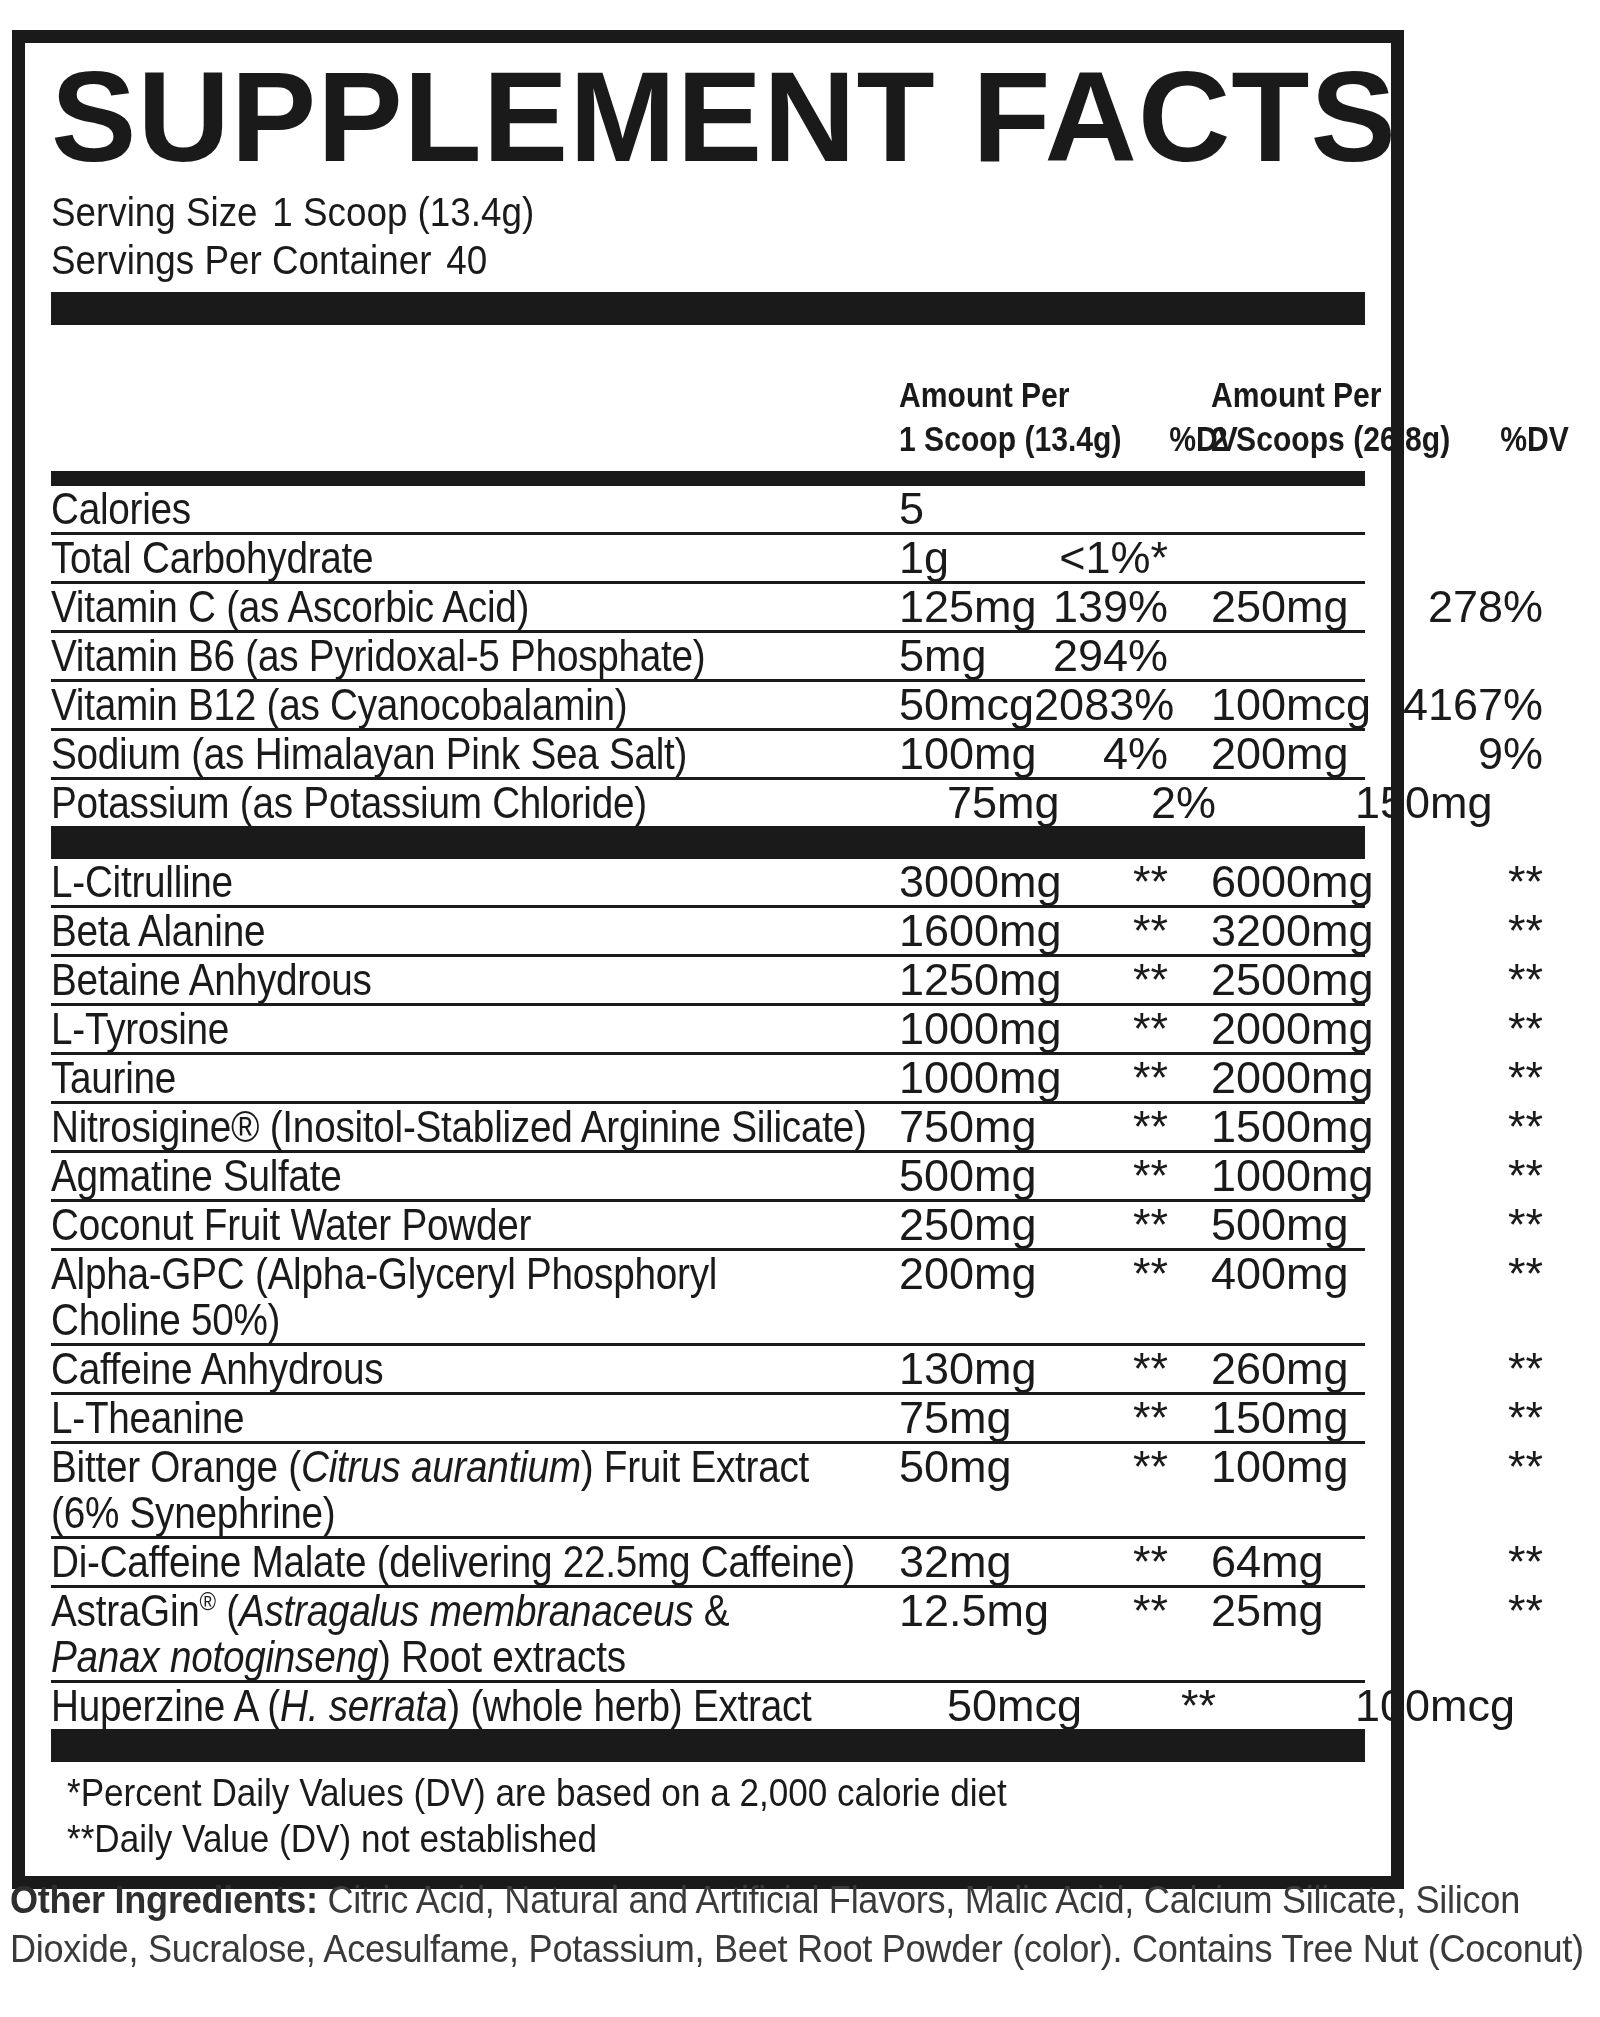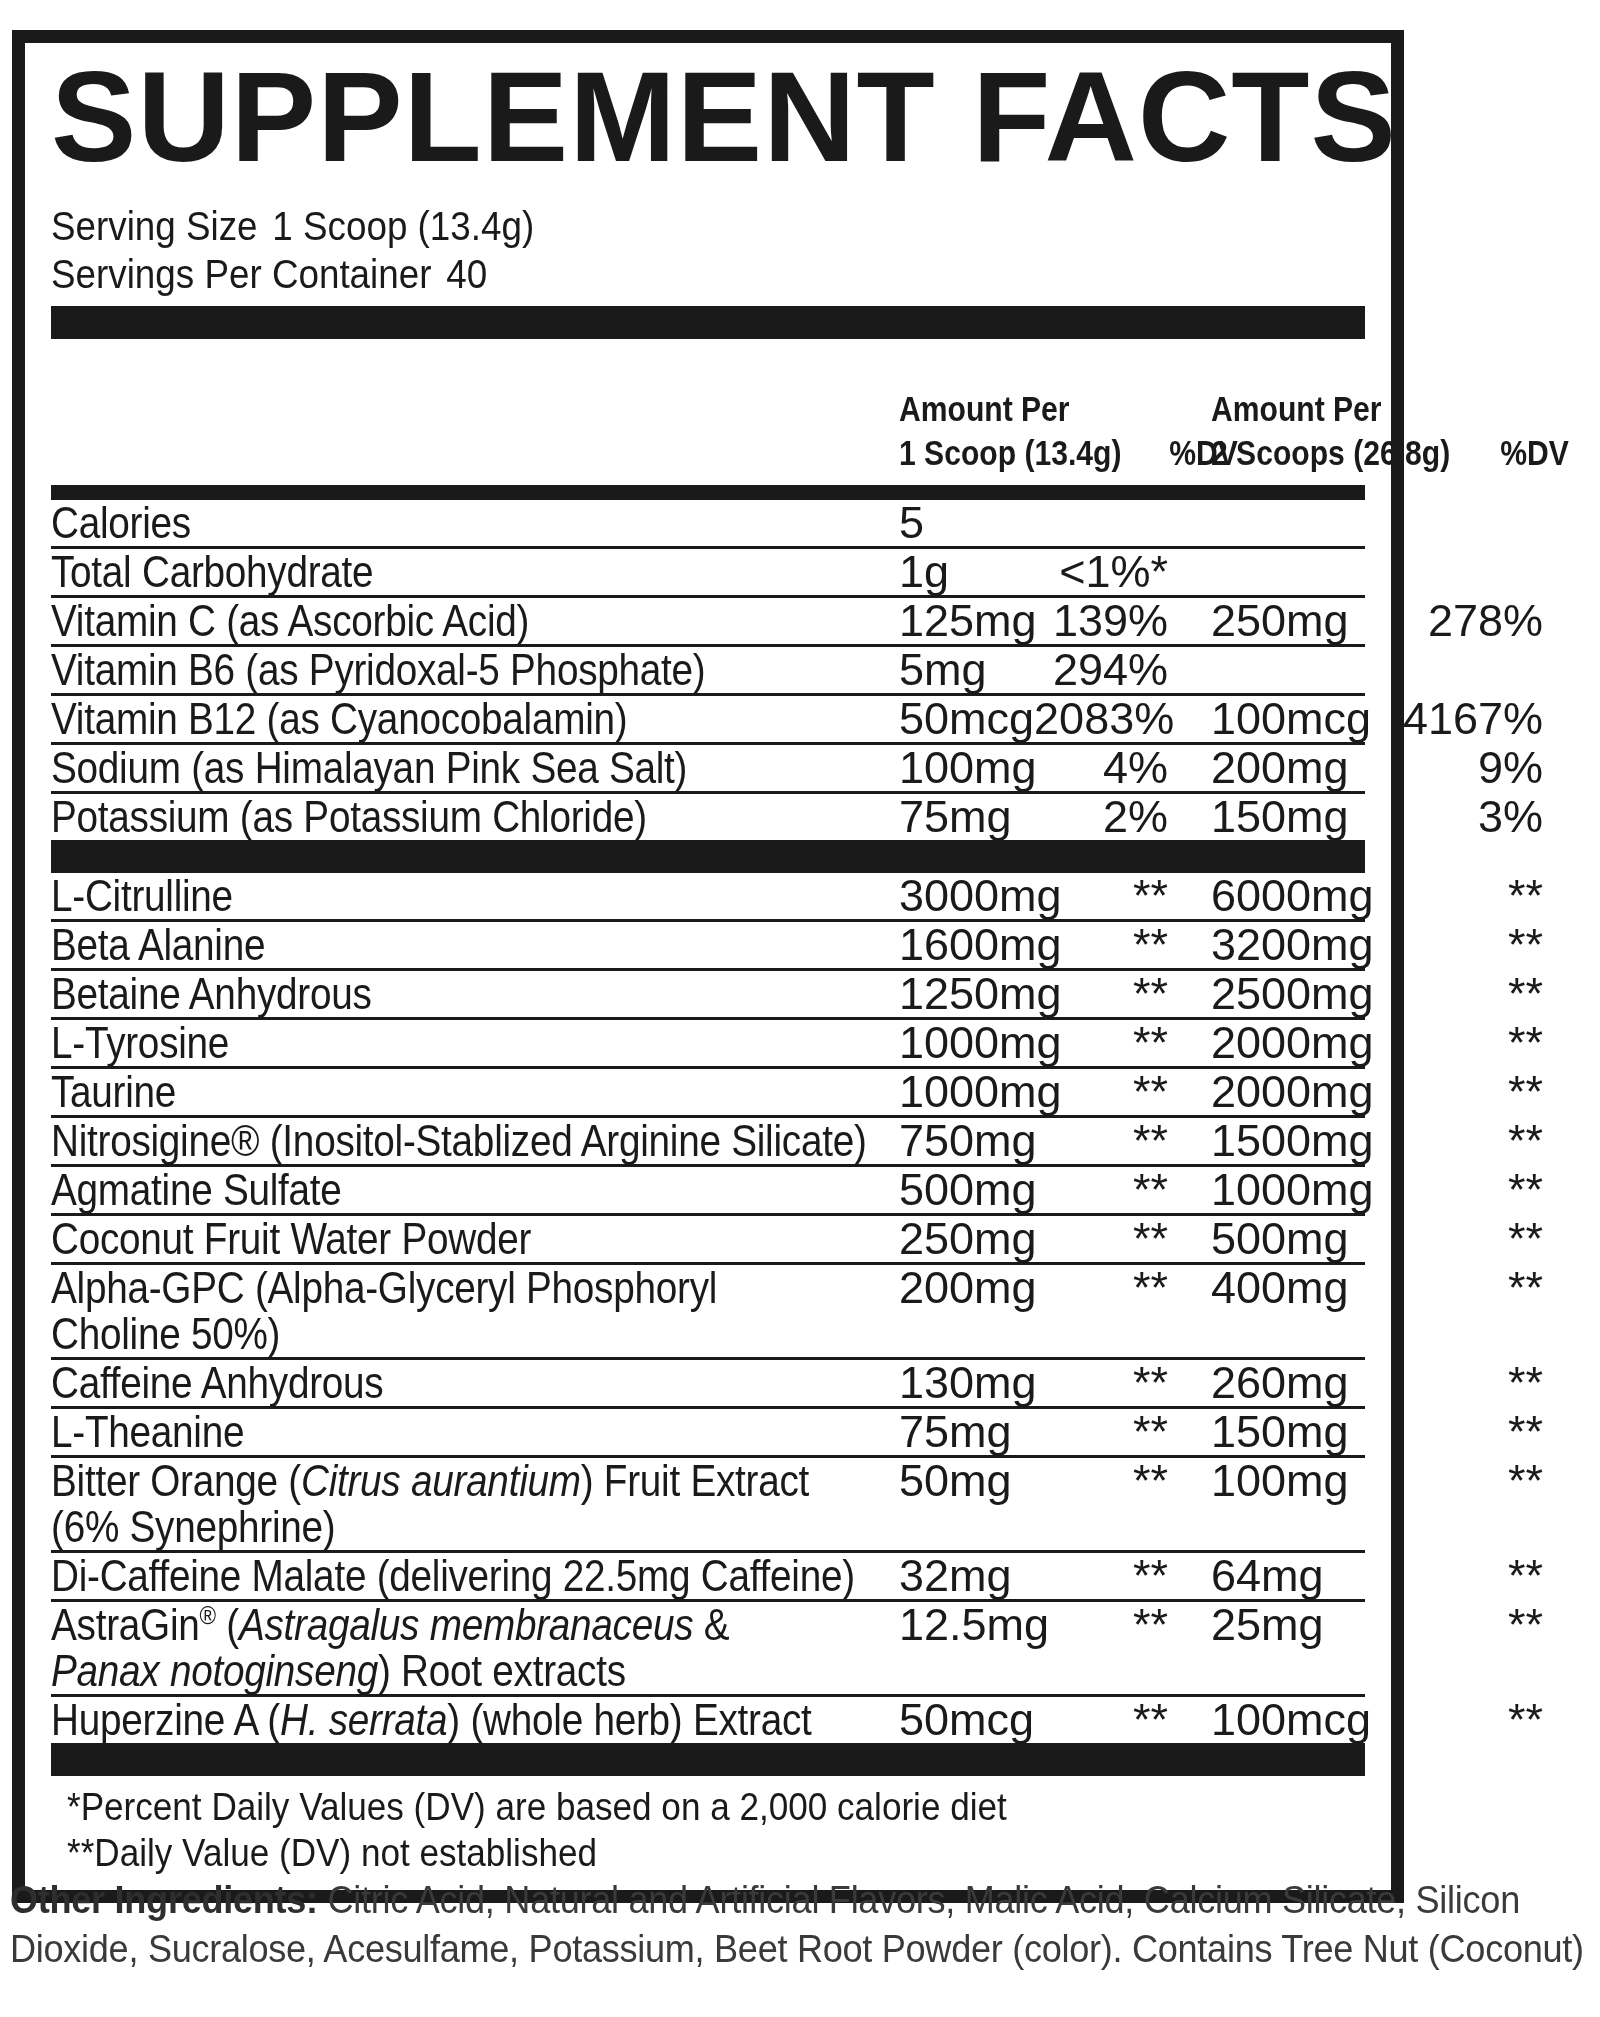--- a/index.html
+++ b/index.html
@@ -9,21 +9,21 @@
     color:#1a1a1a;overflow:hidden;
   }
   .panel{
     position:absolute;left:12px;top:30px;width:1392px;box-sizing:border-box;
     border:13px solid #1a1a1a;background:#fff;padding:3px 26px 10px 26px;
   }
   .title{
     font-weight:bold;font-size:128px;line-height:0.95;letter-spacing:1px;
     margin-top:10px;white-space:nowrap;
   }
-  .serving-block{margin-top:24px;}
+  .serving-block{margin-top:10px;}
   .serving-line{
     font-size:40px;line-height:48px;white-space:nowrap;
     transform:scaleX(0.92);transform-origin:0 50%;
   }
   .serving-line .val{margin-left:16px;}
   .bar{height:33px;background:#1a1a1a;}
   .bar.first{margin-top:8px;}
   .bar.thin{height:15px;}
   .header-row{
     display:grid;grid-template-columns:848px 269px 43px 332px;
@@ -35,21 +35,21 @@
     transform:scaleX(0.86);transform-origin:0 100%;
   }
   .dv-head{
     font-weight:bold;font-size:35px;line-height:44px;
     transform:scaleX(0.86);transform-origin:100% 100%;
   }
   .row{
     display:grid;grid-template-columns:848px 269px 43px 332px;
     border-bottom:3px solid #1a1a1a;font-size:45px;line-height:46px;
   }
-  .rows .row:last-child{border-bottom:none;}
+  .rows .row:last-child{border-bottom:none;gap:48px;}
   .name-cell{
     transform:scaleX(0.86);transform-origin:0 0;letter-spacing:-0.3px;
   }
   .name-line{white-space:nowrap;}
   .zone{display:flex;justify-content:space-between;align-items:flex-start;}
   .dv{text-align:right;}
   .it{font-style:italic;}
   .sup{font-size:58%;vertical-align:super;line-height:0;}
   .footnotes{padding:8px 0 4px 0;margin-left:16px;}
   .footnote{

